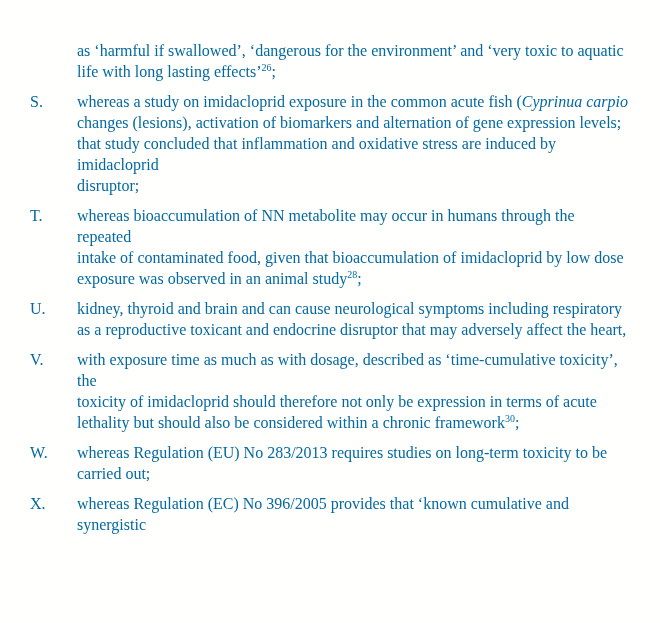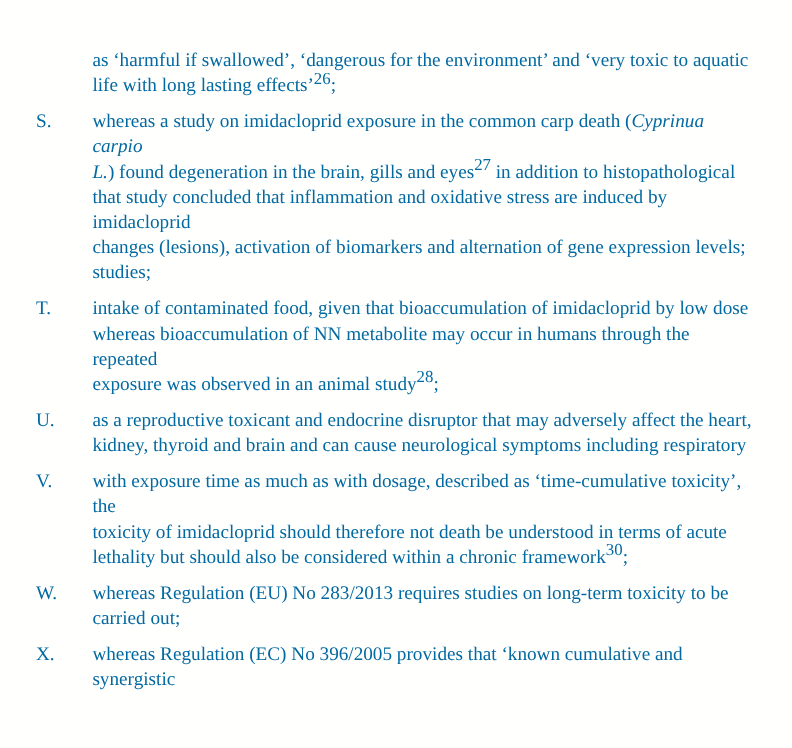--- a/index.html
+++ b/index.html
@@ -35,67 +35,66 @@
     flex: 1;
     min-width: 0;
   }
   .line {
     white-space: pre-wrap;
   }
   .i {
     font-style: italic;
   }
   .sup {
-    font-size: 14px;
+    font-size: 10px;
     vertical-align: super;
     line-height: 0;
   }
 </style>
 </head>
 <body>
 
 <div class="page">
   <div>
       <div class="para">
         <div class="label"></div>
         <div class="lines">
           <div class="line"><span>as ‘harmful if swallowed’, ‘dangerous for the environment’ and ‘very toxic to aquatic</span></div>
           <div class="line"><span>life with long lasting effects’</span><span class="sup">26</span><span>;</span></div>
         </div>
       </div>
       <div class="para">
         <div class="label">S.</div>
         <div class="lines">
-          <div class="line"><span>whereas a study on imidacloprid exposure in the common carp death (</span><span class="i">Cyprinua carpio</span></div>
-          <div class="line"><span class="i">L.</span><span>) found degeneration in the brain, gills and eyes</span><span class="sup">27</span><span> in addition to histopathological</span></div>
+          <div class="line"><span>whereas a study on imidacloprid exposure in the common acute fish (</span><span class="i">Cyprinua carpio</span></div>
+          <div class="line"><span>changes (lesions), activation of biomarkers and alternation of gene expression levels;</span></div>
           <div class="line"><span>that study concluded that inflammation and oxidative stress are induced by imidacloprid</span></div>
-          <div class="line"><span>changes (lesions), activation of biomarkers and alternation of gene expression levels;</span></div>
-          <div class="line"><span>studies;</span></div>
+          <div class="line"><span>disruptor;</span></div>
         </div>
       </div>
       <div class="para">
         <div class="label">T.</div>
         <div class="lines">
+          <div class="line"><span>whereas bioaccumulation of NN metabolite may occur in humans through the repeated</span></div>
           <div class="line"><span>intake of contaminated food, given that bioaccumulation of imidacloprid by low dose</span></div>
-          <div class="line"><span>whereas bioaccumulation of NN metabolite may occur in humans through the repeated</span></div>
           <div class="line"><span>exposure was observed in an animal study</span><span class="sup">28</span><span>;</span></div>
         </div>
       </div>
       <div class="para">
         <div class="label">U.</div>
         <div class="lines">
+          <div class="line"><span>kidney, thyroid and brain and can cause neurological symptoms including respiratory</span></div>
           <div class="line"><span>as a reproductive toxicant and endocrine disruptor that may adversely affect the heart,</span></div>
-          <div class="line"><span>kidney, thyroid and brain and can cause neurological symptoms including respiratory</span></div>
         </div>
       </div>
       <div class="para">
         <div class="label">V.</div>
         <div class="lines">
           <div class="line"><span>with exposure time as much as with dosage, described as ‘time-cumulative toxicity’, the</span></div>
-          <div class="line"><span>toxicity of imidacloprid should therefore not death be understood in terms of acute</span></div>
+          <div class="line"><span>toxicity of imidacloprid should therefore not only be expression in terms of acute</span></div>
           <div class="line"><span>lethality but should also be considered within a chronic framework</span><span class="sup">30</span><span>;</span></div>
         </div>
       </div>
       <div class="para">
         <div class="label">W.</div>
         <div class="lines">
           <div class="line"><span>whereas Regulation (EU) No 283/2013 requires studies on long-term toxicity to be</span></div>
           <div class="line"><span>carried out;</span></div>
         </div>
       </div>

